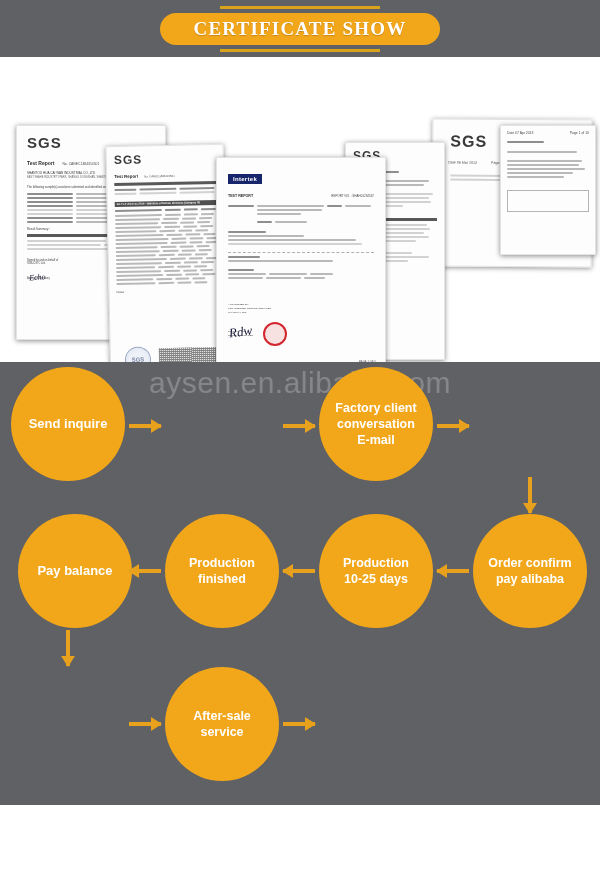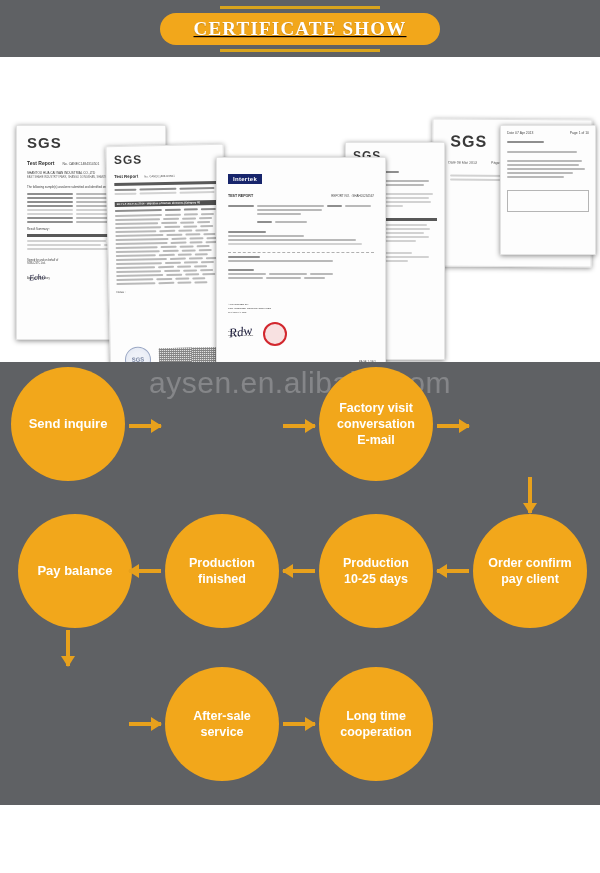--- a/index.html
+++ b/index.html
@@ -2,21 +2,21 @@
 <html><head>
 <meta charset="utf-8">
 <style>
   * { margin:0; padding:0; box-sizing:border-box; }
   html,body { width:600px; height:873px; overflow:hidden; }
   body {
     font-family:"Liberation Sans", sans-serif;
     background:#ffffff;
     -webkit-font-smoothing:antialiased;
   }
-  .page { position:relative; width:600px; height:873px;text-decoration:underline; }
+  .page { position:relative; width:600px; height:873px; }
 
   
   .banner {
     position:relative;
     width:600px;
     background:#5f6164;
     display:flex; align-items:center; justify-content:center;
   }
   .banner-inner { position:relative; display:flex; flex-direction:column; align-items:center; }
   .banner-rule { width:160px; height:3px; background:#d9a41c; }
@@ -501,21 +501,21 @@
     </div>
 
   </div>
 
 
   <div class="flow">
 
     <div class="watermark">aysen.en.alibaba.com</div>
 
     <div class="node" style="left:11px;  top:448px; width:114px; height:114px; transform:translateY(-443px);">Send inquire</div>
-    <div class="node" style="left:319px; top:448px; width:114px; height:114px; transform:translateY(-443px); font-size:12.5px;">Factory visit
+    <div class="node" style="left:319px; top:448px; width:114px; height:114px; transform:translateY(-443px); font-size:12.5px;">Factory client
 conversation
 E-mail</div>
 
     <div class="arrow-h right" style="left:129px; top:57px; width:32px; height:14px;">
       <div class="shaft"></div>
         <div class="head"></div>
     </div>
     <div class="arrow-h right" style="left:283px; top:57px; width:32px; height:14px;">
       <div class="shaft"></div>
         <div class="head"></div>
@@ -524,21 +524,21 @@
       <div class="shaft"></div>
         <div class="head"></div>
     </div>
 
     <div class="arrow-v" style="left:523px; top:115px; width:14px; height:36px;">
       <div class="shaft"></div>
         <div class="head"></div>
     </div>
 
     <div class="node" style="left:473px; top:152px; width:114px; height:114px; font-size:12.5px;">Order confirm
-pay client</div>
+pay alibaba</div>
     <div class="node" style="left:319px; top:152px; width:114px; height:114px; font-size:12.5px;">Production
 10-25 days</div>
     <div class="node" style="left:165px; top:152px; width:114px; height:114px; font-size:12.5px;">Production
 finished</div>
     <div class="node" style="left:18px;  top:152px; width:114px; height:114px;">Pay balance</div>
 
     <div class="arrow-h left" style="left:437px; top:202px; width:32px; height:14px;">
       <div class="shaft"></div>
         <div class="head"></div>
     </div>
@@ -551,22 +551,20 @@
         <div class="head"></div>
     </div>
 
     <div class="arrow-v" style="left:61px; top:268px; width:14px; height:36px;">
       <div class="shaft"></div>
         <div class="head"></div>
     </div>
 
     <div class="node" style="left:165px; top:305px; width:114px; height:114px; font-size:12.5px;">After-sale
 service</div>
-    <div class="node" style="left:319px; top:305px; width:114px; height:114px; font-size:12.5px;">Long time
-cooperation</div>
 
     <div class="arrow-h right" style="left:129px; top:355px; width:32px; height:14px;">
       <div class="shaft"></div>
         <div class="head"></div>
     </div>
     <div class="arrow-h right" style="left:283px; top:355px; width:32px; height:14px;">
       <div class="shaft"></div>
         <div class="head"></div>
     </div>
 

